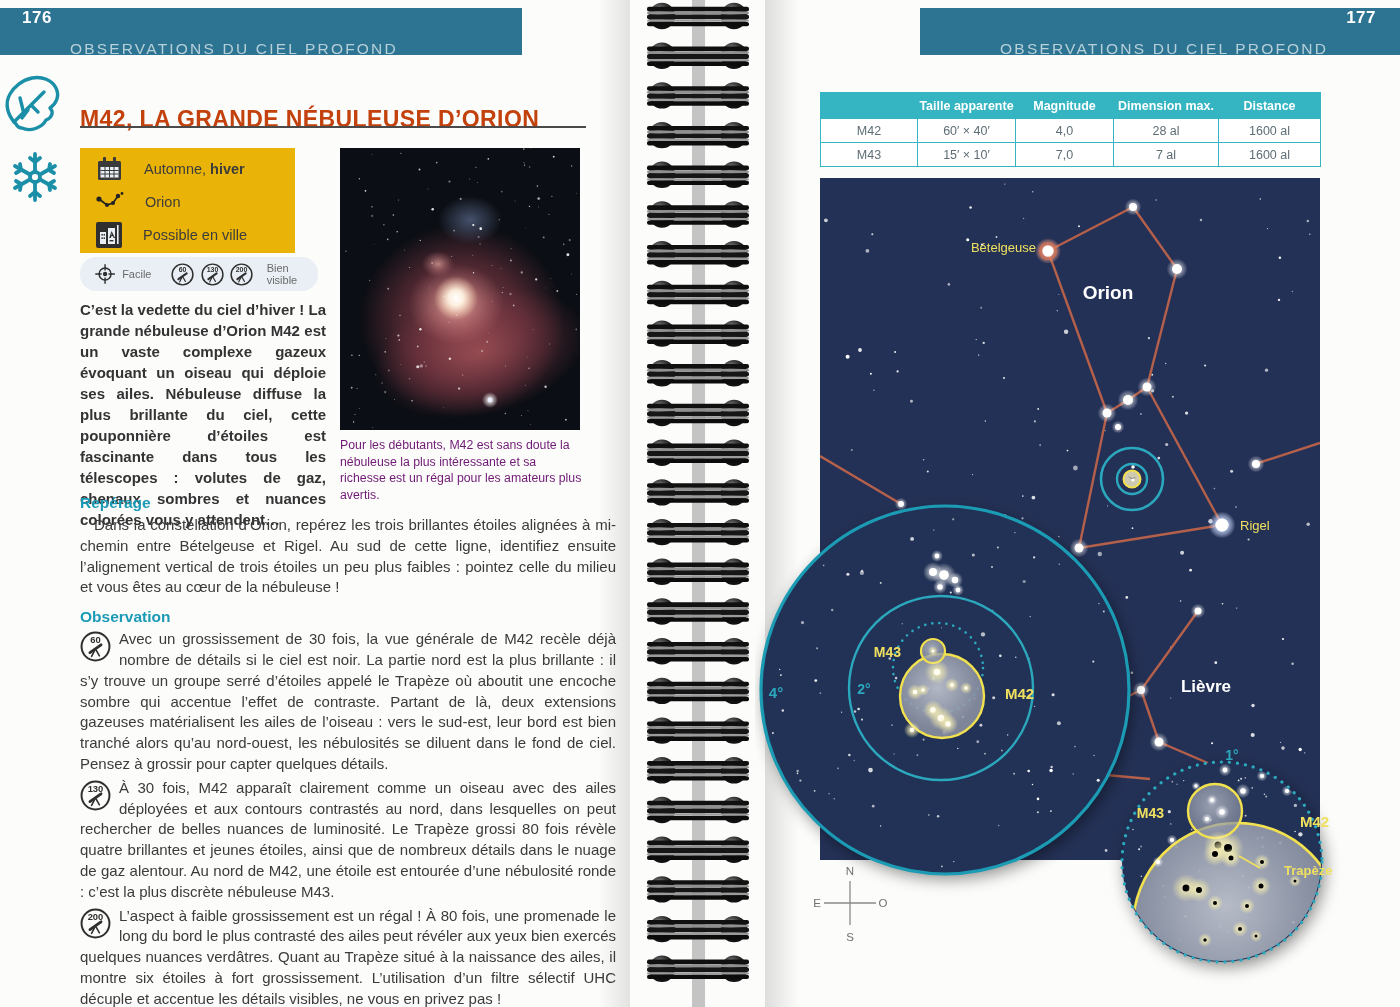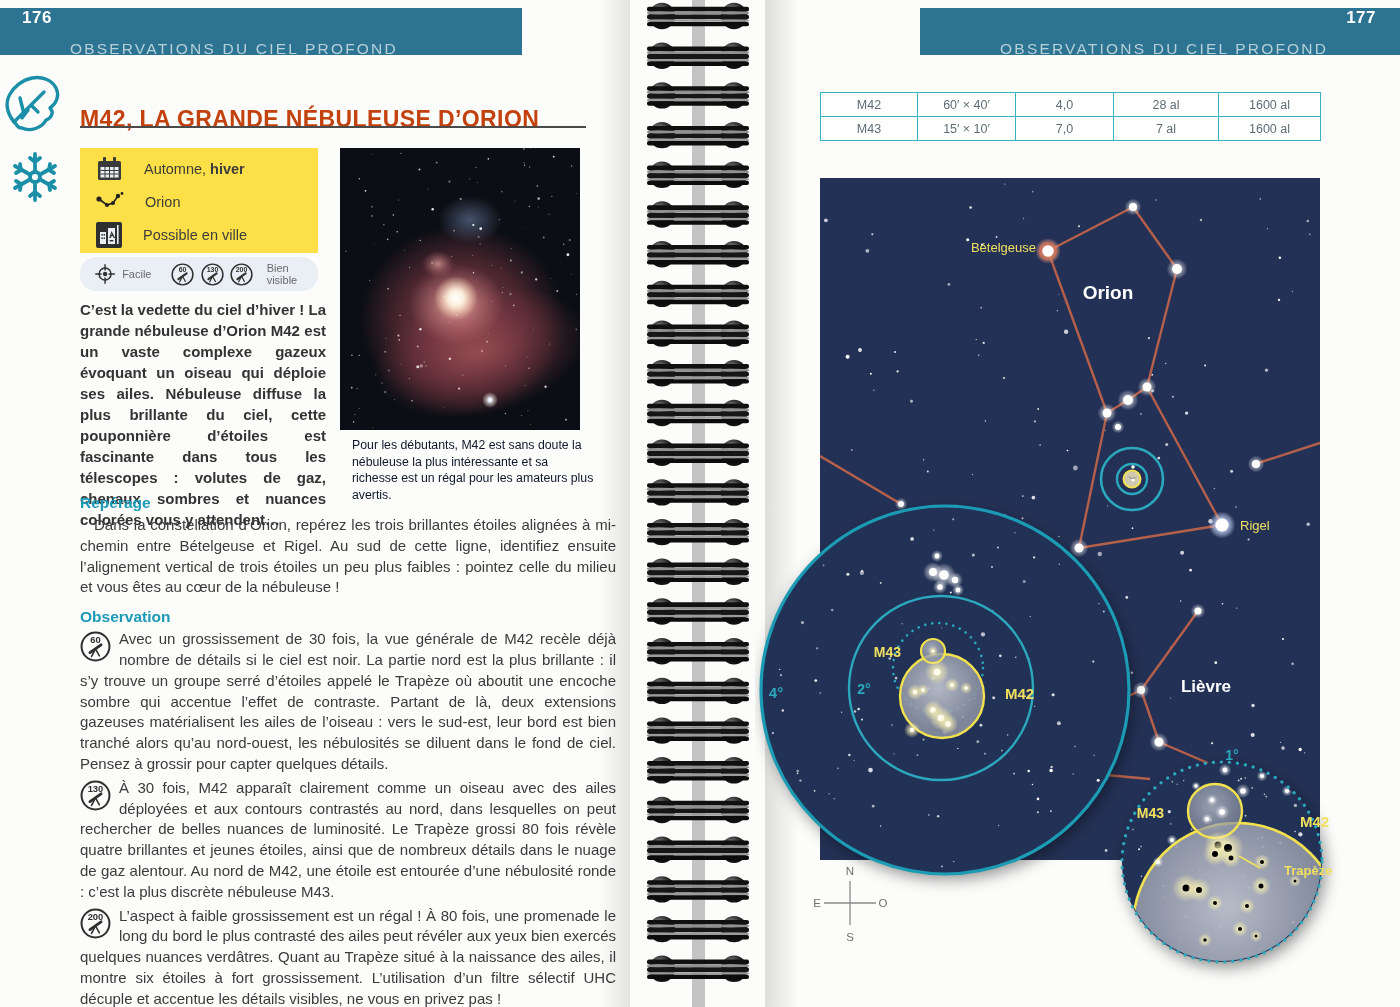--- a/index.html
+++ b/index.html
@@ -10,29 +10,29 @@
   
   .band{position:absolute;top:8px;height:47px;background:#2d7492;display:flex;align-items:flex-start;}
   .band-left{left:0;width:500px;padding-left:22px;gap:18px;}
   .band-right{left:920px;width:480px;justify-content:flex-end;padding-right:24px;gap:18px;box-sizing:border-box;}
   .pagenum{color:#ffffff;font-weight:bold;font-size:17px;letter-spacing:.5px;}
   .bandtitle{color:#b7d0da;font-size:15.5px;letter-spacing:2.2px;margin-top:32px;}
 
   
   .title{left:80px;top:84px;font-size:23px;font-weight:bold;color:#c2410c;letter-spacing:.4px;margin-top:22px;}
   .title-rule{left:80px;top:126px;width:506px;height:2px;background:#4a4a4a;}
-  .infobox{left:80px;top:148px;width:238px;height:105px;background:#fde047;}
+  .infobox{left:80px;top:148px;width:215px;height:105px;background:#eab308;}
   .inforow{display:flex;align-items:center;padding-left:16px;gap:21px;height:31px;margin-top:2px;}
   .inforow:first-child{margin-top:5px;}
   .infolabel{font-size:14.5px;color:#3c3c3c;}
   .badgebox{left:80px;top:257px;width:238px;height:34px;background:#e9eff4;display:flex;align-items:center;padding-left:14px;box-sizing:border-box;gap:6px;border-radius:16px;}
   .smalllabel{font-size:11px;color:#6a6a6a;}
   .intro{left:80px;top:299px;width:246px;font-size:15px;line-height:21px;font-weight:bold;text-align:justify;color:#333;}
   .photo{left:340px;top:148px;width:240px;height:282px;}
-  .caption{left:352px;top:437px;width:245px;font-size:12.3px;line-height:16.5px;color:#0f172a;}
+  .caption{left:340px;top:437px;width:245px;font-size:12.3px;line-height:16.5px;color:#701a75;}
   .flow{left:80px;top:494px;width:536px;}
   .sech{color:#1b9ab5;font-size:15.5px;font-weight:bold;margin:0 0 3px 0;}
   .sech.obs{margin-top:10px;}
   p.body{margin:0 0 3px 0;font-size:15px;line-height:20.8px;text-align:justify;color:#3b3b3b;}
   p.indent{text-indent:14px;}
   .mag-badge{float:left;width:31px;height:31px;margin:2px 8px 0 0;}
 
   
   .stat-table{left:820px;top:92px;width:500px;border-collapse:collapse;table-layout:fixed;background:#fff;}
   .stat-table th{background:#35b5c2;color:#fff;font-size:12.5px;font-weight:bold;height:23px;border:1px solid #35b5c2;}
@@ -642,20 +642,27 @@
 
   <table class="abs stat-table">
     <colgroup>
         <col style="width:97px">
         <col style="width:98px">
         <col style="width:98px">
         <col style="width:105px">
         <col style="width:102px">
       </colgroup>
     <tbody>
+        <tr>
+      <th></th>
+      <th>Taille apparente</th>
+      <th>Magnitude</th>
+      <th>Dimension max.</th>
+      <th>Distance</th>
+    </tr>
     <tr>
       <td>M42</td>
       <td>60′ × 40′</td>
       <td>4,0</td>
       <td>28 al</td>
       <td>1600 al</td>
     </tr>
     <tr>
       <td>M43</td>
       <td>15′ × 10′</td>

